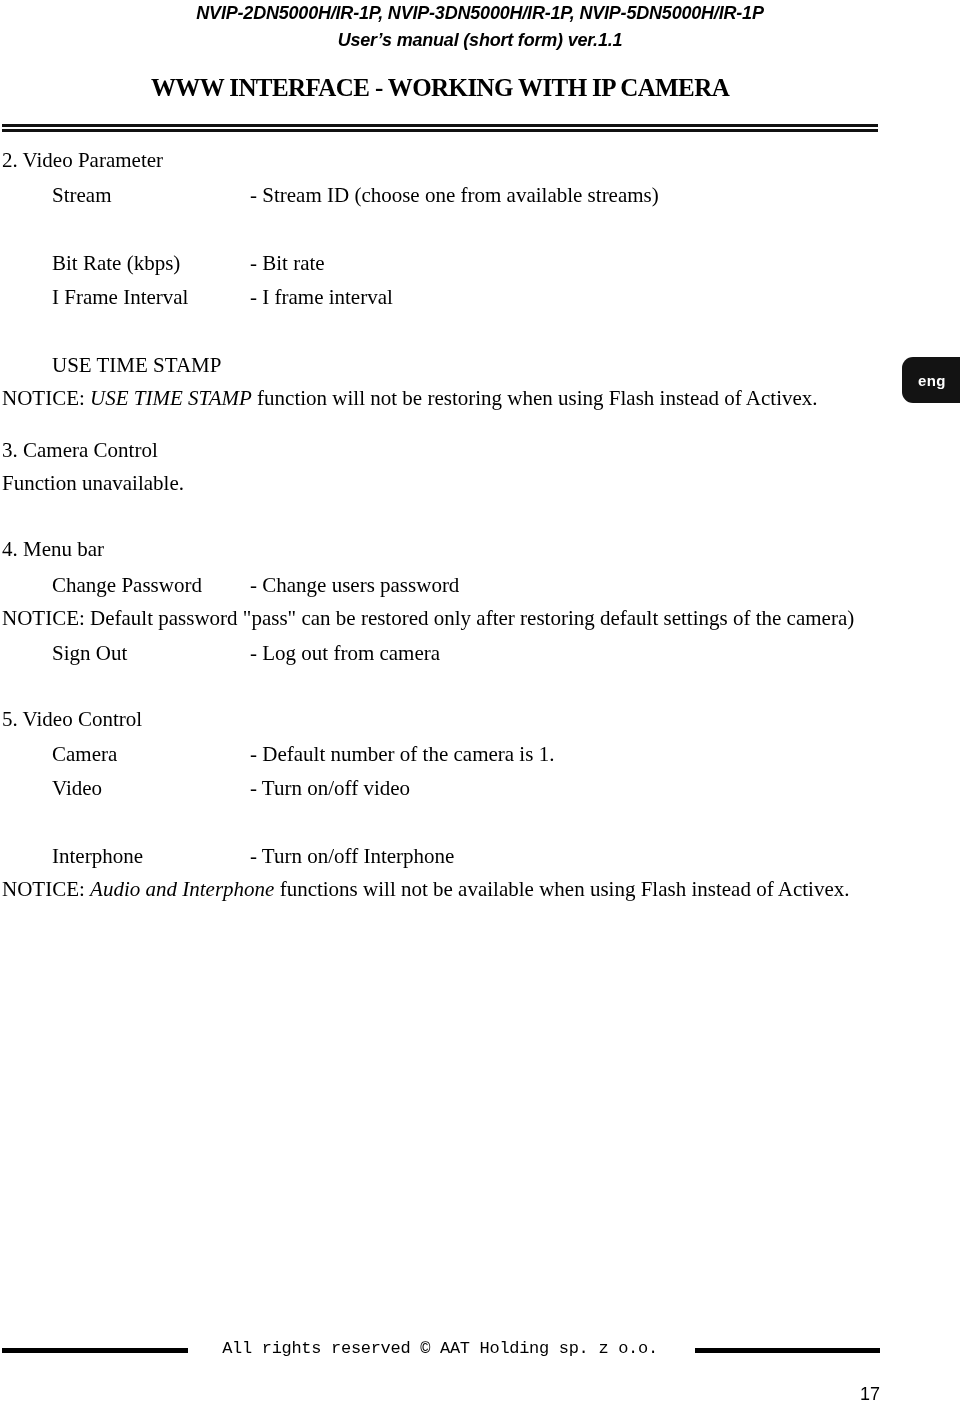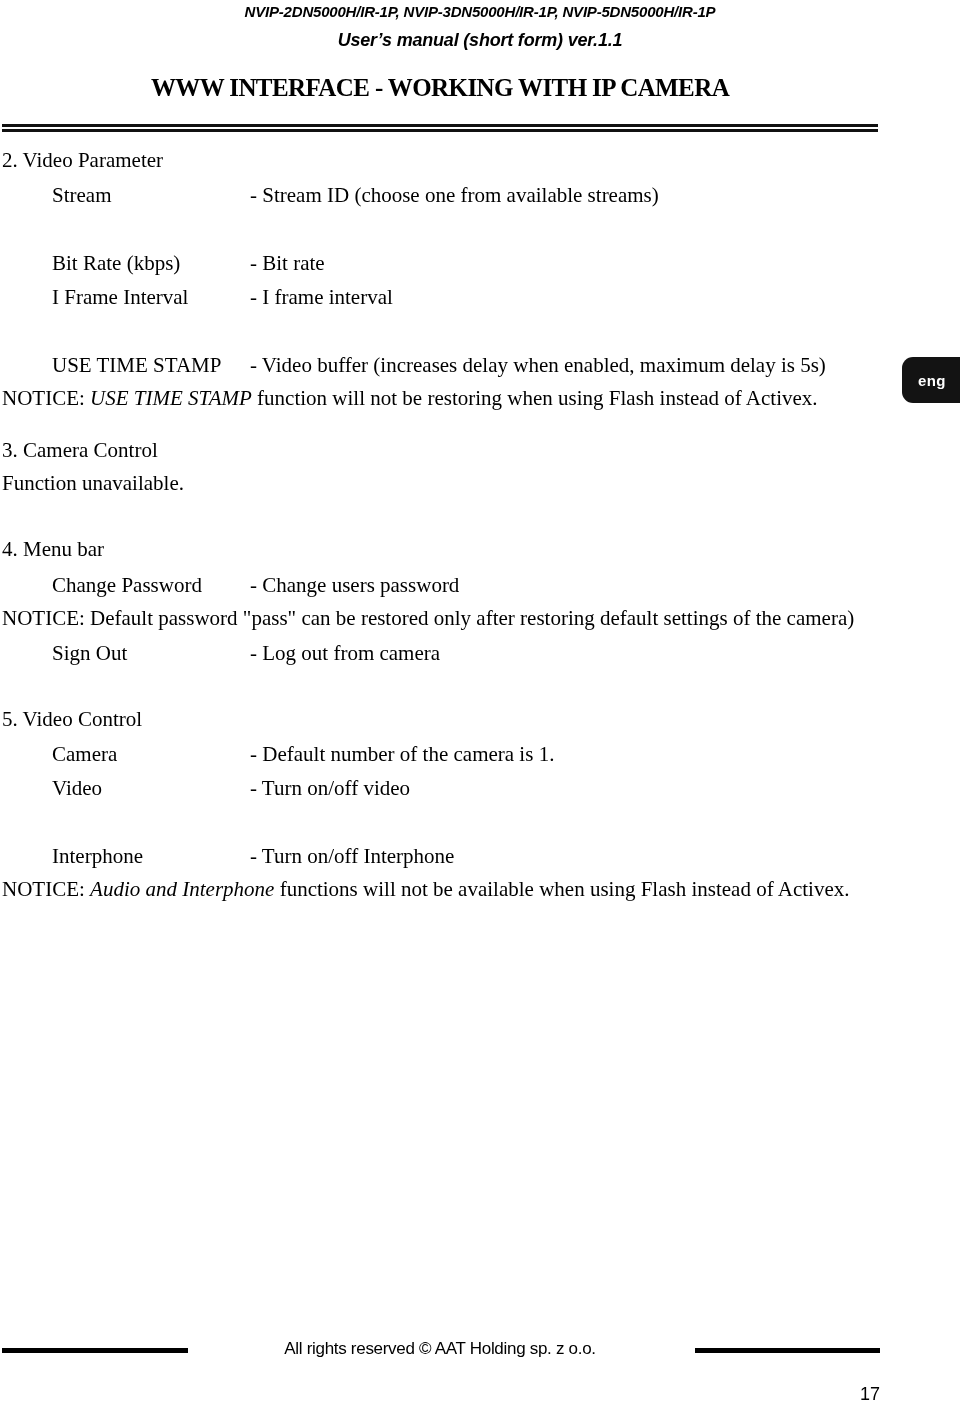--- a/index.html
+++ b/index.html
@@ -22,21 +22,21 @@
   
   .hdr-model {
     position: absolute;
     left: 0;
     top: 3px;
     width: 960px;
     text-align: center;
     font-family: "Liberation Sans", "DejaVu Sans", sans-serif;
     font-style: italic;
     font-weight: bold;
-    font-size: 15px;
+    font-size: 18px;
     letter-spacing: -0.2px;
     white-space: nowrap;
   }
   .hdr-manual {
     position: absolute;
     left: 0;
     top: 30px;
     width: 960px;
     text-align: center;
     font-family: "Liberation Sans", "DejaVu Sans", sans-serif;
@@ -154,21 +154,21 @@
     width: 185px;
     height: 5px;
     background: #000;
   }
   .foot-copy {
     position: absolute;
     left: 0;
     top: 1339px;
     width: 880px;
     text-align: center;
-    font-family: Liberation Sans, sans-serif;
+    font-family: Liberation Mono, monospace;
     font-size: 17px;
     letter-spacing: -0.3px;
     white-space: nowrap;
   }
   .foot-page {
     position: absolute;
     left: 0;
     top: 1384px;
     width: 880px;
     text-align: right;
@@ -195,21 +195,20 @@
   <div class="row" style="top:283px;">
     <span class="term">I Frame Interval</span>
     <span class="desc">- I frame interval</span>
   </div>
   <div class="row" style="top:249px;">
     <span class="term">Bit Rate (kbps)</span>
     <span class="desc">- Bit rate</span>
   </div>
   <div class="row" style="top:351px;">
     <span class="term">USE TIME STAMP</span>
-    <span class="desc">- Video buffer (increases delay when enabled, maximum delay is 5s)</span>
   </div>
 
   <div class="notice" style="top:385px;">
     <span>NOTICE: </span><i>USE TIME STAMP</i><span> function will not be restoring when using Flash instead of Activex.</span>
   </div>
 
   <div class="eng-tab">
     <span>eng</span>
   </div>
 

